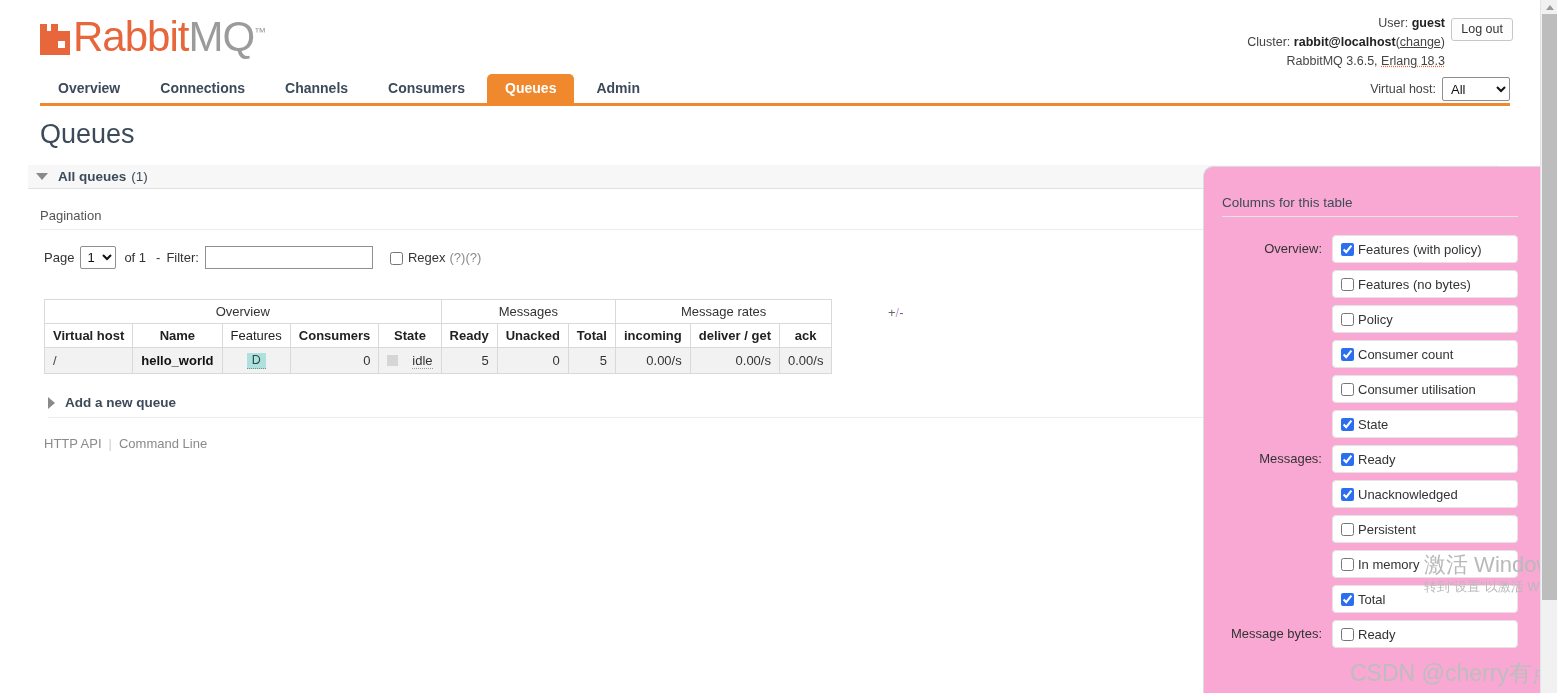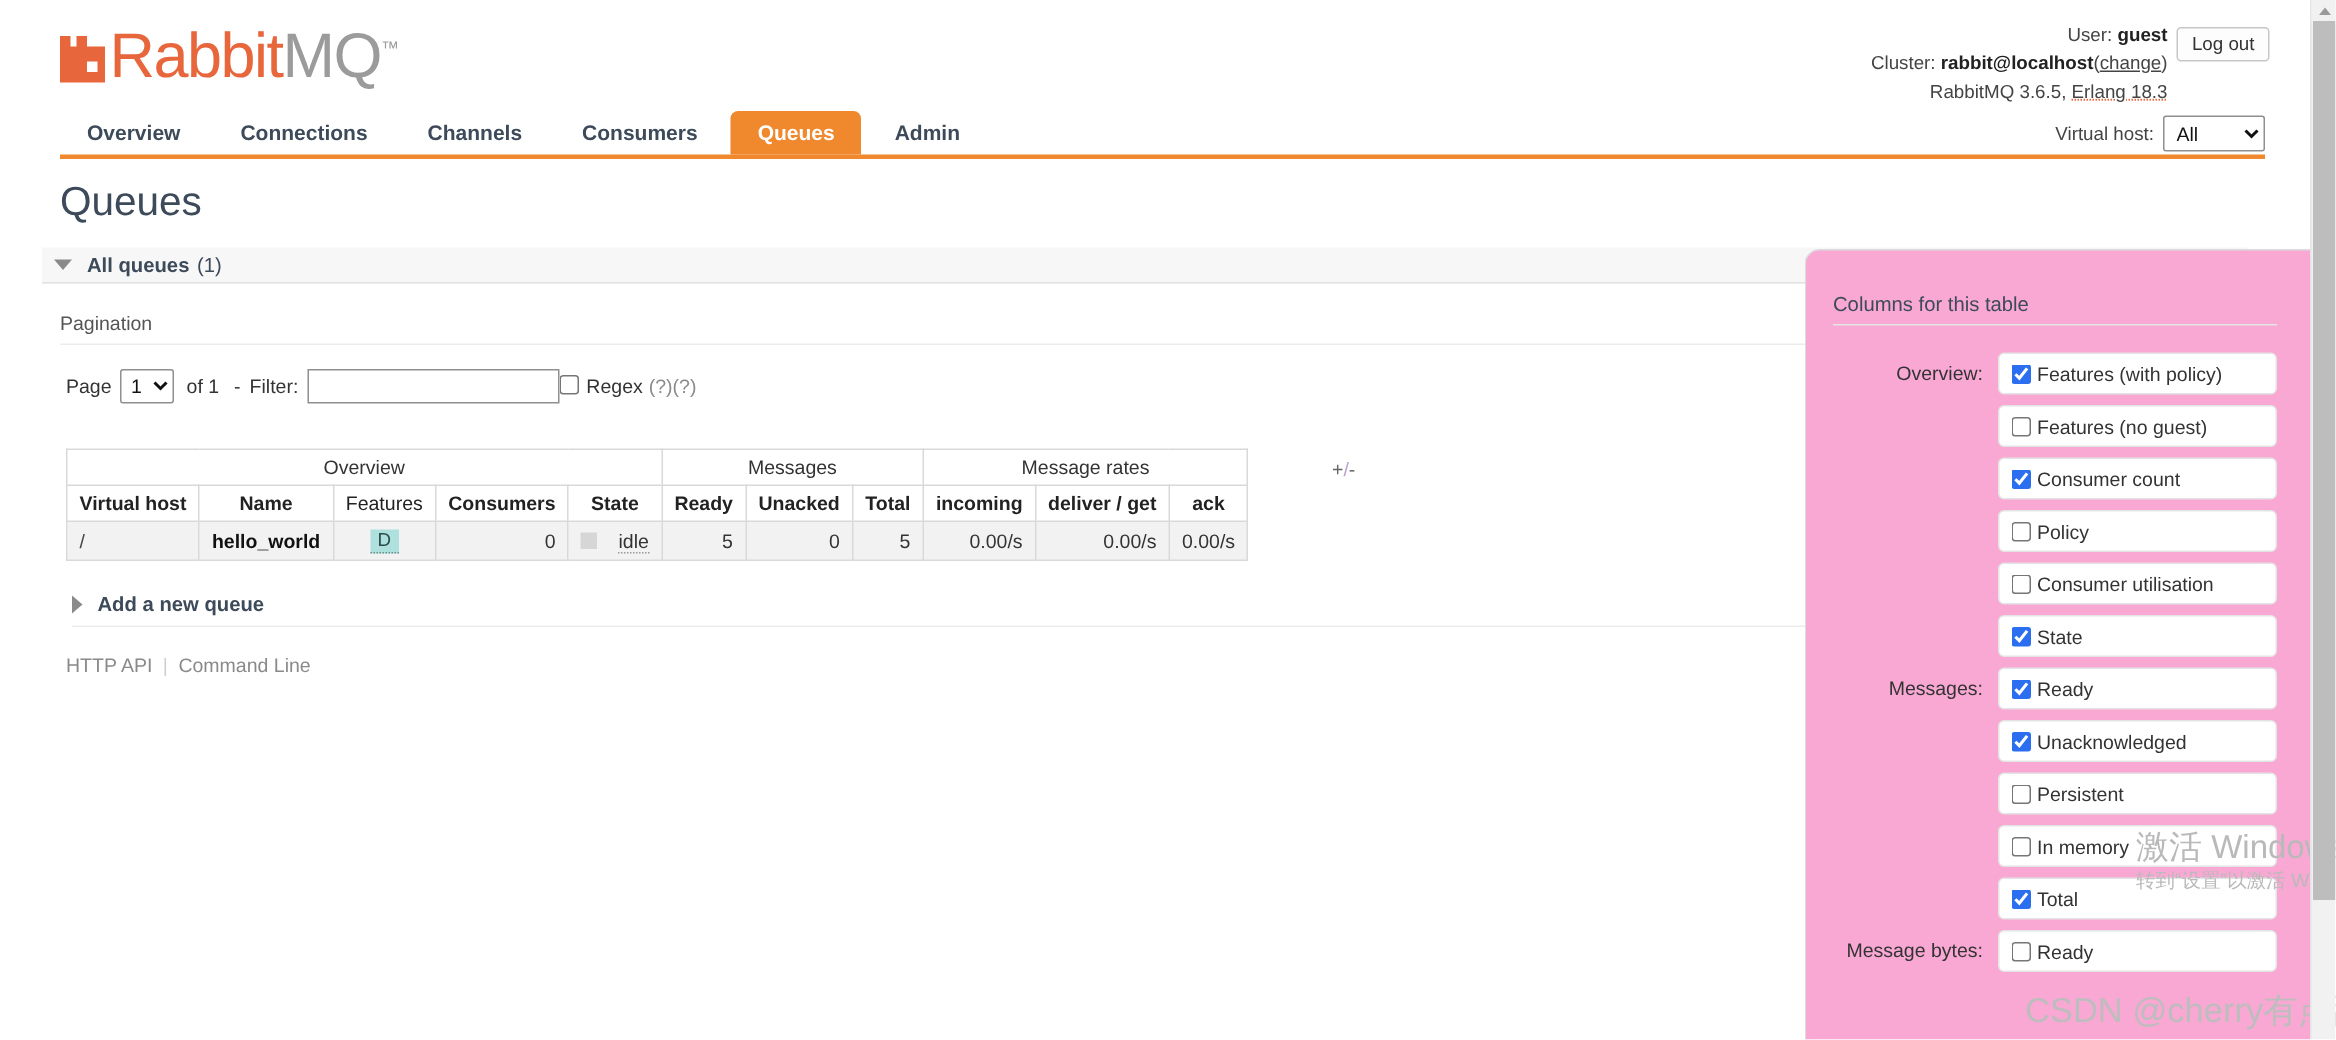--- a/index.html
+++ b/index.html
@@ -230,21 +230,22 @@
   .filter-label { margin-right: 6px; }
   .filter-input {
     width: 168px; height: 23px;
     border: 1px solid #8f8f8f;
     background: #ffffff;
     font-size: 13px;
     font-family: "Liberation Sans", sans-serif;
     padding: 2px 4px;
   }
   .regex-wrap {
-    display: flex; align-items: flex-start;
+    display: flex; align-items: flex-end;
+    margin-left: 17px;
     font-size: 13px; color: #333;
   }
   .regex-wrap input { margin: 0 5px 0 0; width: 13px; height: 13px; }
   .hint { color: #8a8a8a; margin-left: 4px; cursor: pointer; }
 
   
   .qtable {
     position: absolute; left: 44px; top: 299px;
     border-collapse: collapse;
     font-size: 13px;
@@ -535,29 +536,29 @@
 
       <div class="cols-group">
         <div class="cols-group-label">Overview:</div>
         <div class="cols-items">
           <label class="col-chk">
             <input type="checkbox" checked="" style="">
             <span>Features (with policy)</span>
           </label>
           <label class="col-chk">
             <input type="checkbox" style="">
-            <span>Features (no guest)</span>
+            <span>Features (no bytes)</span>
+          </label>
+          <label class="col-chk">
+            <input type="checkbox" style="">
+            <span>Policy</span>
           </label>
           <label class="col-chk">
             <input type="checkbox" checked="" style="">
             <span>Consumer count</span>
-          </label>
-          <label class="col-chk">
-            <input type="checkbox" style="">
-            <span>Policy</span>
           </label>
           <label class="col-chk">
             <input type="checkbox" style="">
             <span>Consumer utilisation</span>
           </label>
           <label class="col-chk">
             <input type="checkbox" checked="" style="">
             <span>State</span>
           </label>
         </div>

